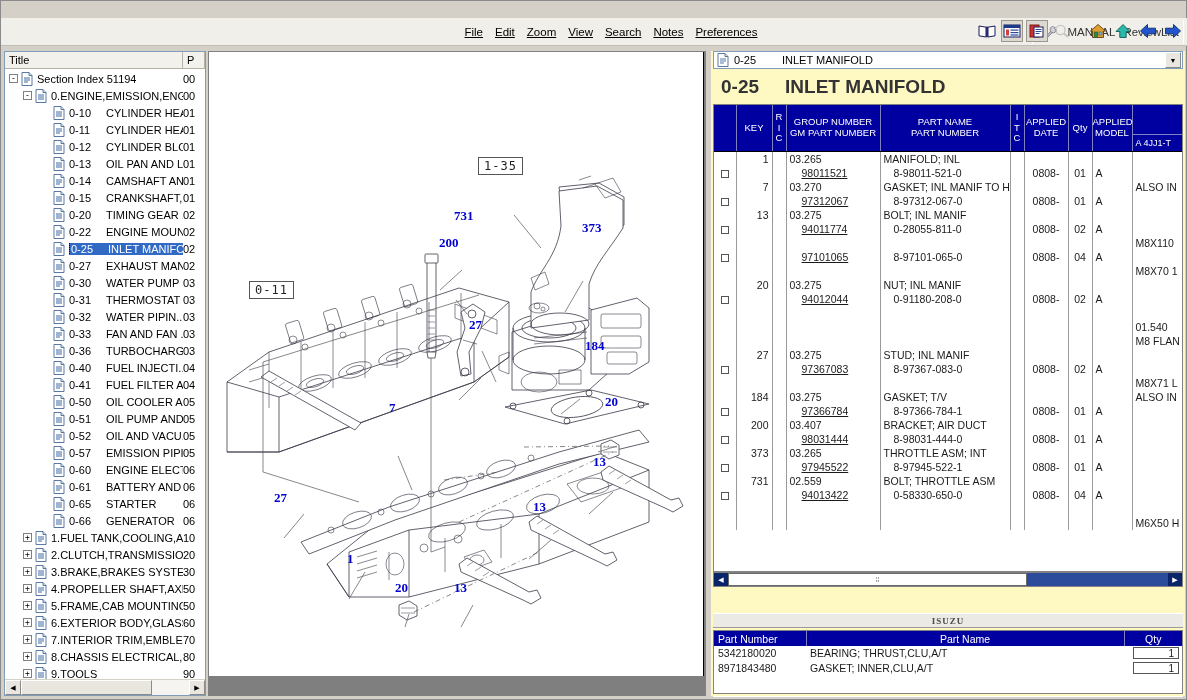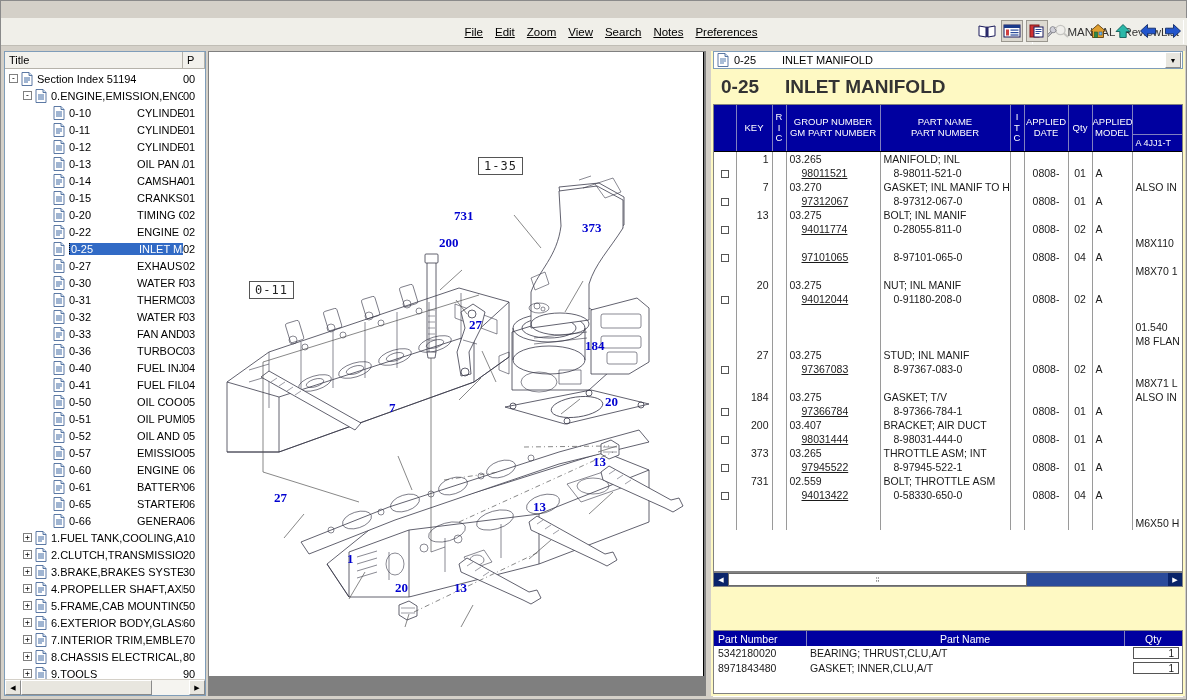--- a/index.html
+++ b/index.html
@@ -113,21 +113,21 @@
     font-size: 8px; line-height: 7px; text-align: center;
     color: #000; flex: 0 0 auto; margin-right: 3px;
     font-family: "DejaVu Sans Mono", monospace;
   }
   .toggle.blank { border: none; background: transparent; }
   .doc-icon {
     width: 12px; height: 14px; flex: 0 0 auto; margin-right: 4px;
     position: relative;
   }
   .tree-label { flex: 1 1 auto; overflow: hidden; text-overflow: clip; }
-  .tree-code { display: inline-block; width: 68px; }
+  .tree-code { display: inline-block; width: 37px; }
   .tree-name { display: inline-block; }
   .tree-p { width: 22px; text-align: left; padding-right: 3px; flex: 0 0 auto; }
   .tree-row.selected .sel-wrap {
     background: #316ac5; color: #fff;
     border: 1px dotted #000; padding: 0 1px;
   }
   .hscroll {
     height: 16px; flex: 0 0 auto; background: #f0efe9;
     border-top: 1px solid #d4d0c8;
     display: flex; align-items: center;
@@ -1387,20 +1387,23 @@
 
     <div id="parts-hscroll">
       <div class="arrow">◀</div>
       <div class="track">
         <div class="thumb">⁞⁞</div>
       </div>
       <div class="arrow">▶</div>
     </div>
 
 
+    <div id="brand-strip">
+      <span class="brand">ISUZU</span>
+    </div>
 
     <div id="cart-wrap">
       <table class="cart">
         <colgroup>
             <col style="width:92px">
             <col>
             <col style="width:58px">
           </colgroup>
         <thead>
           <tr>

